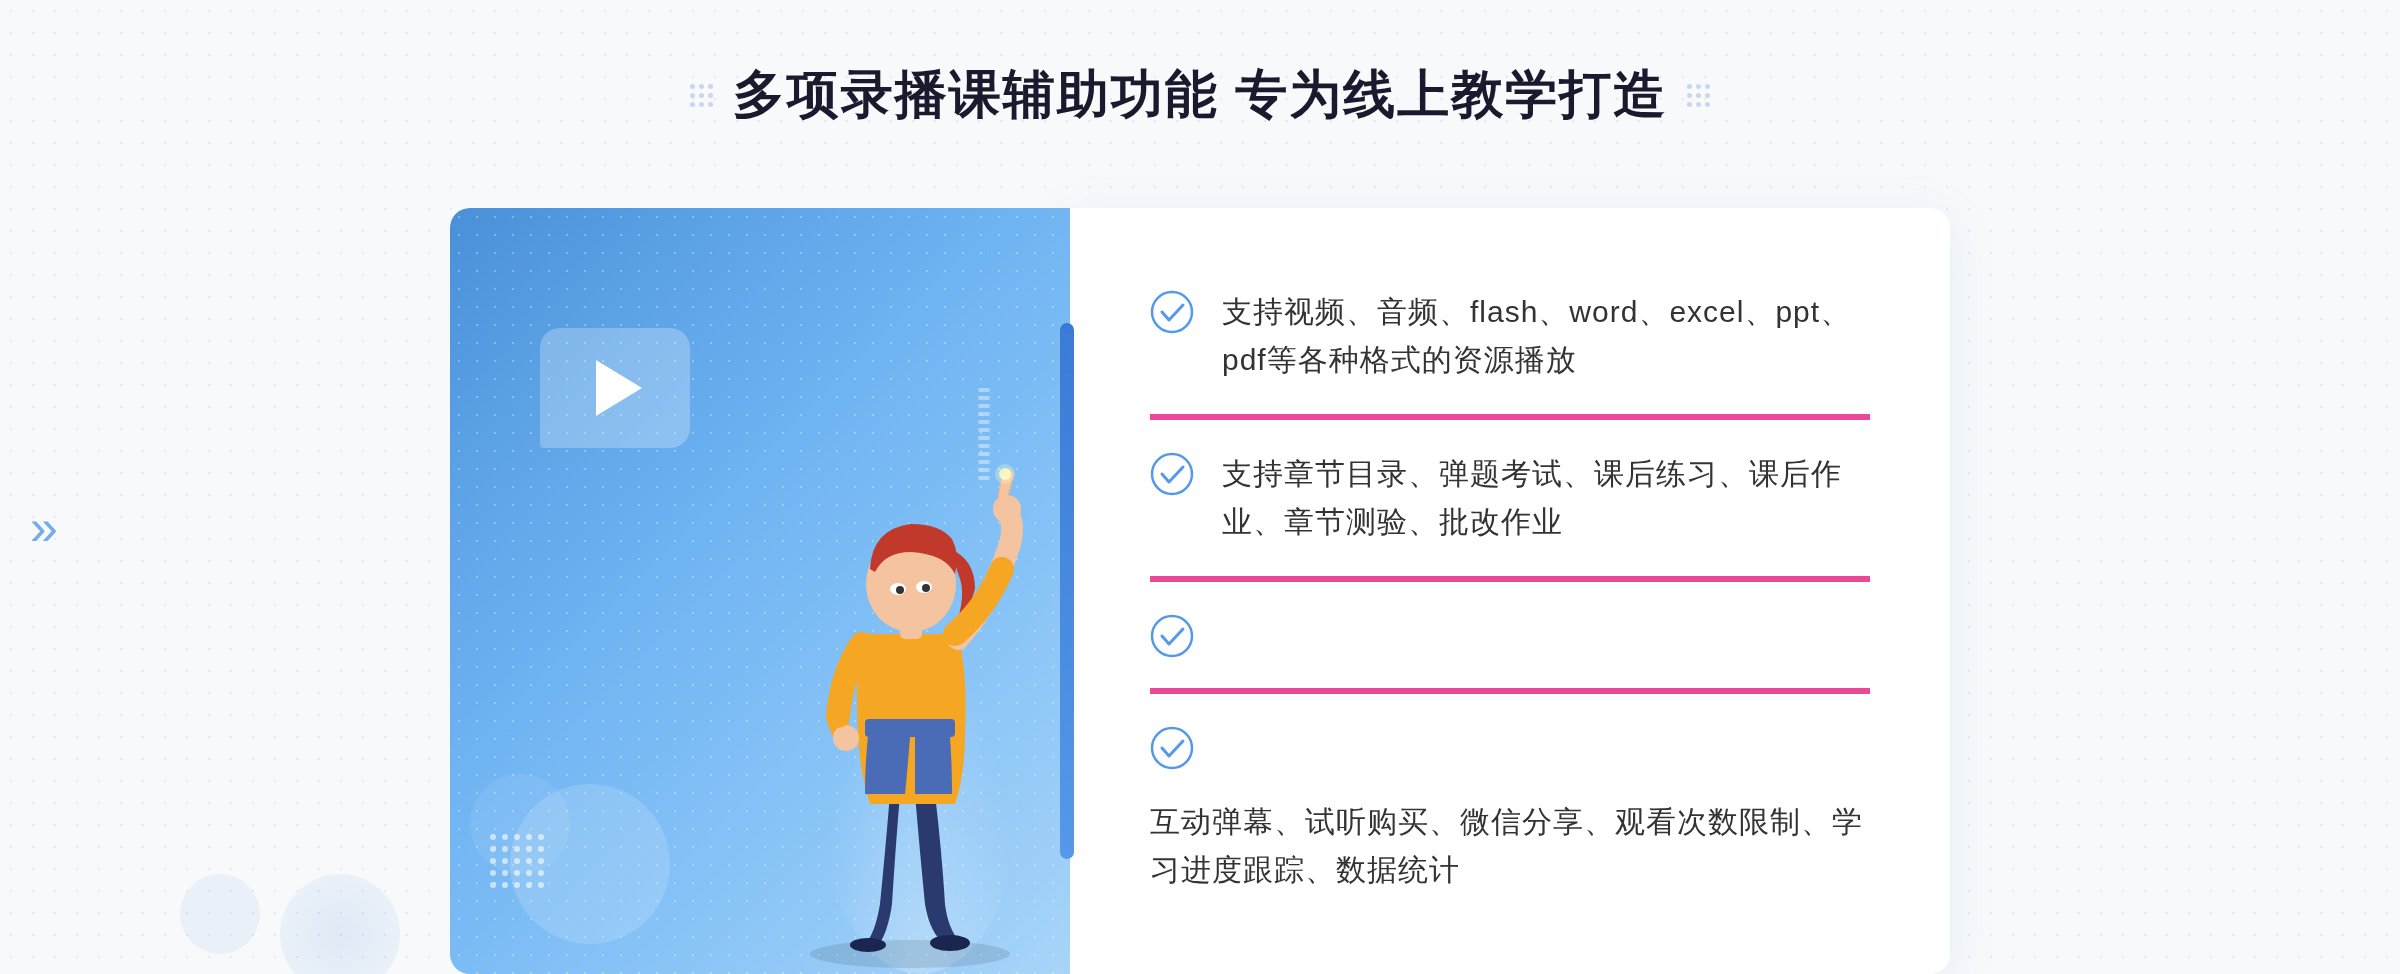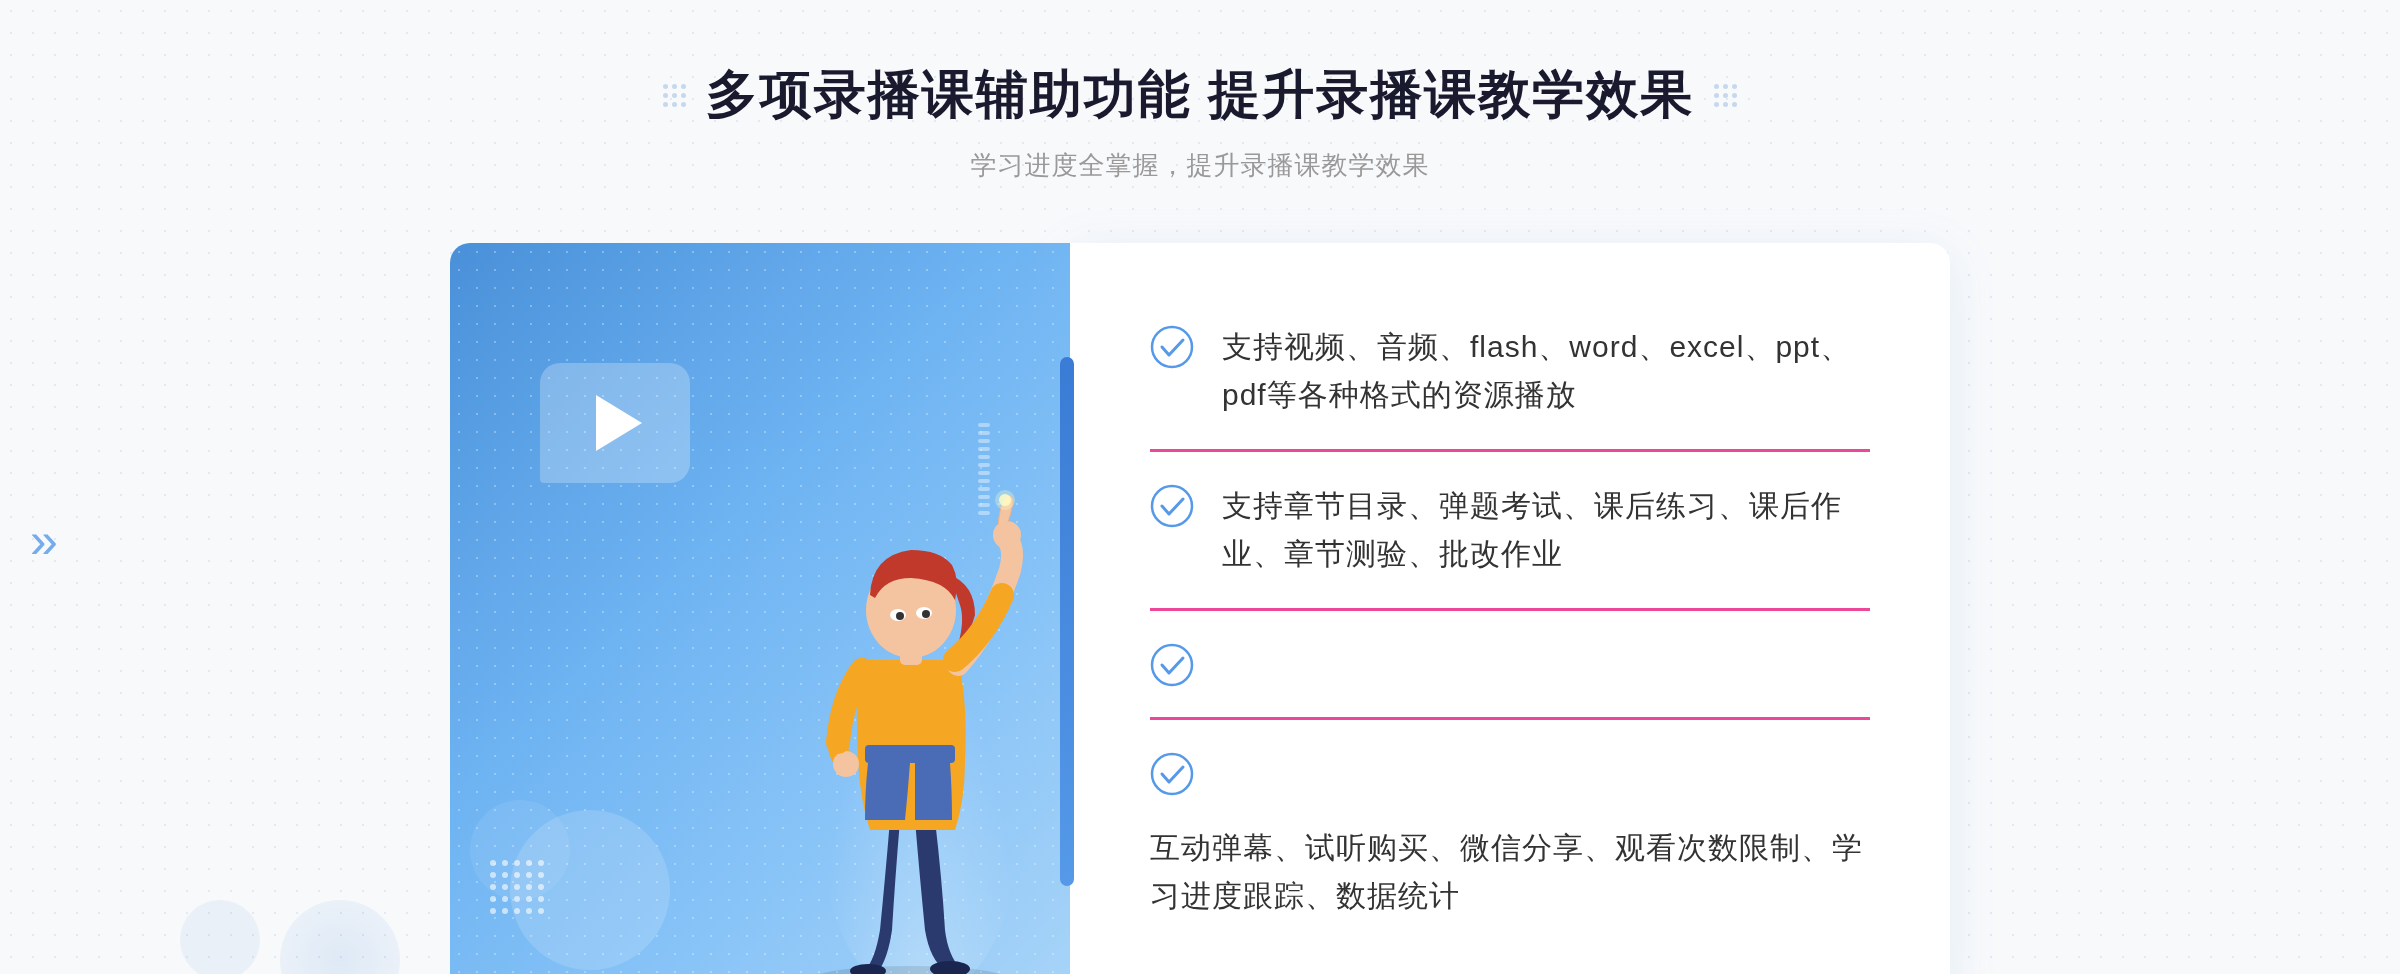--- a/index.html
+++ b/index.html
@@ -184,21 +184,21 @@
       flex-direction: column;
       justify-content: space-around;
       box-shadow: 0 10px 50px rgba(74, 144, 217, 0.12);
     }
 
     .feature-item {
       display: flex;
       align-items: flex-start;
       gap: 28px;
       padding: 30px 0;
-      border-bottom: 3px solid #ec4899;
+      border-bottom: 6px solid #ec4899;
     }
 
     .feature-item:last-child {
       border-bottom: none;
       flex-direction: column;
     }
 
     .check-icon {
       width: 44px;
       height: 44px;
@@ -326,21 +326,21 @@
               <div class="dot"></div>
             </div>
           <div class="dot-row">
               <div class="dot"></div>
               <div class="dot"></div>
               <div class="dot"></div>
             </div>
         </div>
       </div>
 
-      <h1 class="main-title">多项录播课辅助功能 提升录播课教学效果</h1>
+      <h1 class="main-title">多项录播课辅助功能 专为线上教学打造</h1>
 
       <div class="header-decoration">
         <div class="dots">
           <div class="dot-row">
               <div class="dot"></div>
               <div class="dot"></div>
               <div class="dot"></div>
             </div>
           <div class="dot-row">
               <div class="dot"></div>
@@ -348,21 +348,20 @@
               <div class="dot"></div>
             </div>
           <div class="dot-row">
               <div class="dot"></div>
               <div class="dot"></div>
               <div class="dot"></div>
             </div>
         </div>
       </div>
     </div>
-    <p class="sub-title">学习进度全掌握，提升录播课教学效果</p>
   </div>
 
   <div class="content-section">
 
     <div class="illustration-area">
 
       <div class="play-bubble">
         <div class="play-triangle"></div>
       </div>
 

